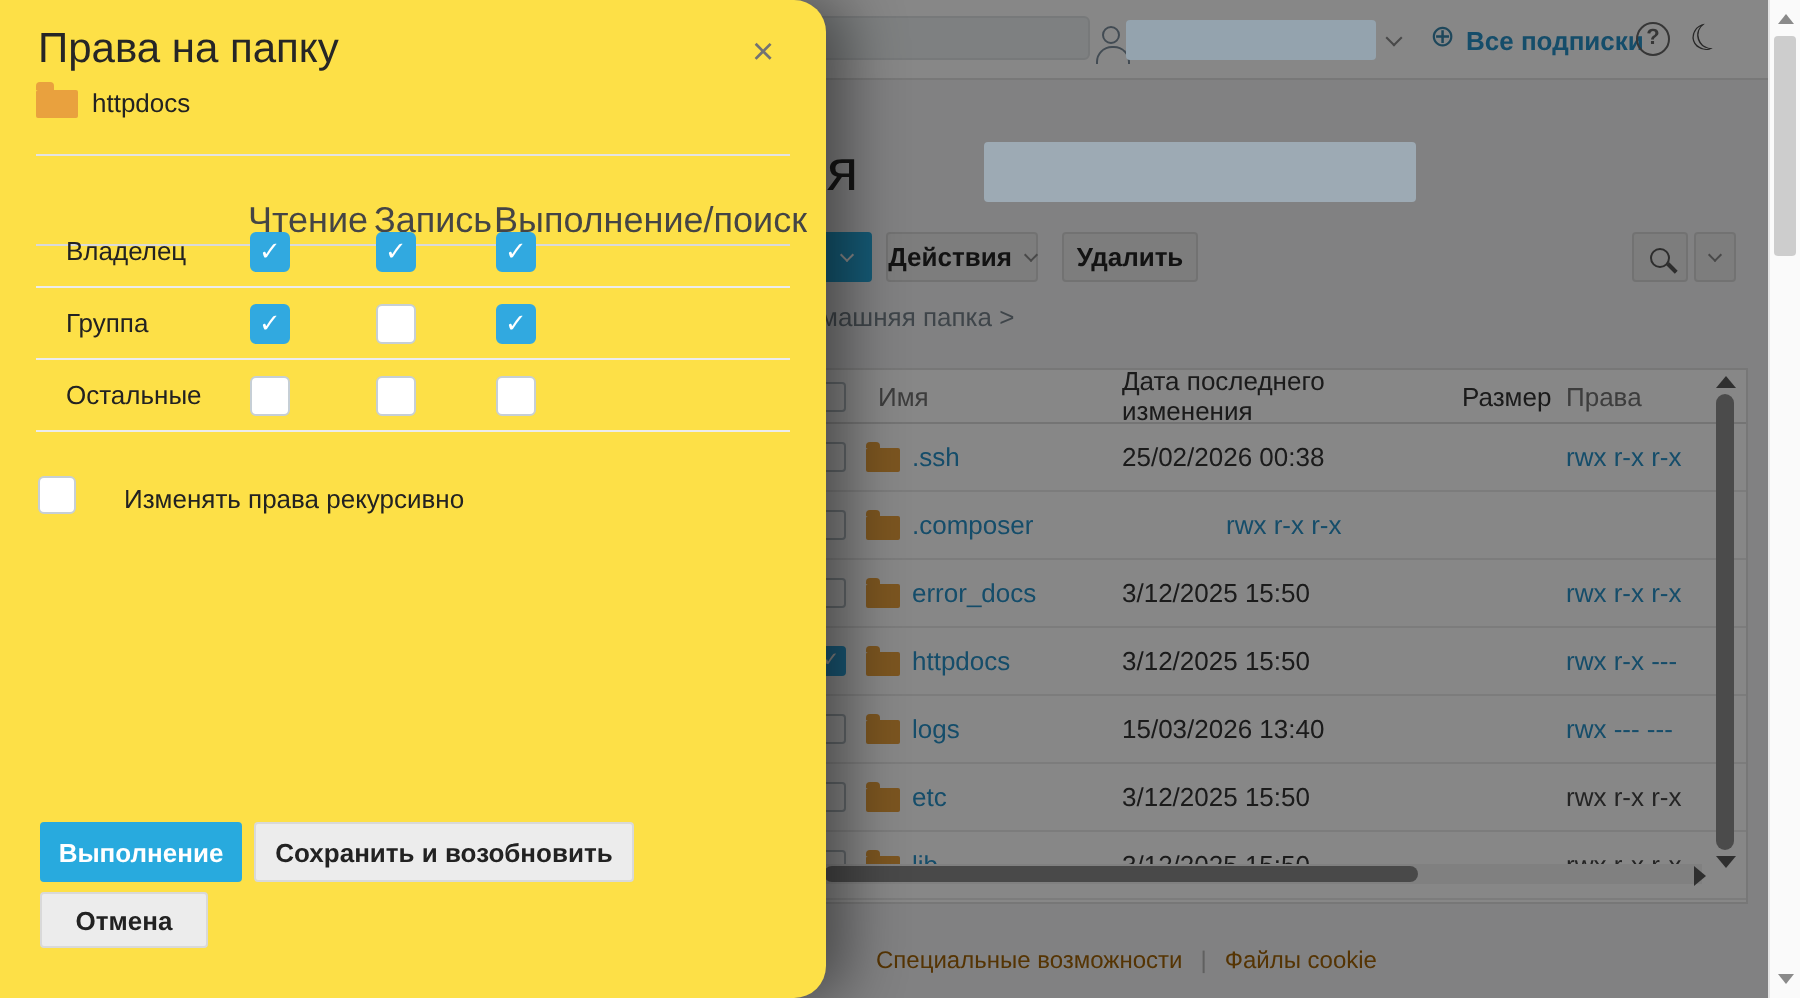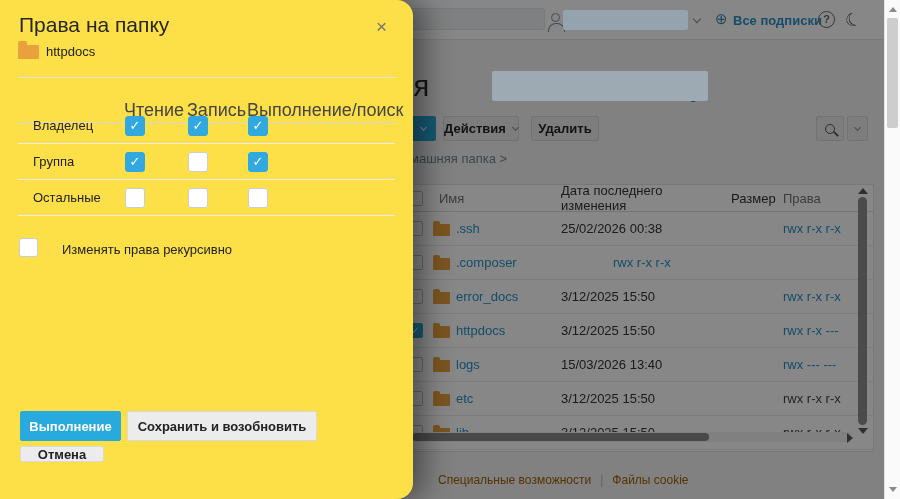--- a/index.html
+++ b/index.html
@@ -90,21 +90,21 @@
   .m-div { position:absolute; left:18px; width:377px; height:1px; background:#e3e3e3; }
   .m-col-h { position:absolute; top:100px; font-size:18px; color:#454545; }
   .perm-table { position:absolute; left:18px; top:108px; width:377px; }
   .p-row { display:flex; align-items:center; height:36px; border-bottom:1px solid #ececec; }
   .p-label { width:107px; padding-left:15px; font-size:13px; color:#222; }
   .recursive { position:absolute; left:19px; top:238px; display:flex; align-items:flex-end; gap:24px; font-size:13px; color:#222; }
   .recursive .cb { width:19px; height:19px; }
   .m-btn { position:absolute; height:30px; border-radius:2px; font-size:13px; font-weight:600; font-family:inherit; cursor:pointer; border:1px solid #d9d9d9; background:#ececec; color:#222; }
   .m-save { left:20px; top:411px; width:101px; background:#28aade; border-color:#28aade; color:#fff; }
   .m-save-resume { left:127px; top:411px; width:190px; }
-  .m-cancel { left:20px; top:446px; width:84px; height:16px; }
+  .m-cancel { left:20px; top:446px; width:84px; height:28px; }
 </style>
 </head>
 <body>
 
 <div id="stage">
 
   <div class="bg">
 
     <div class="top-bar">
       <div class="search-input"></div>

